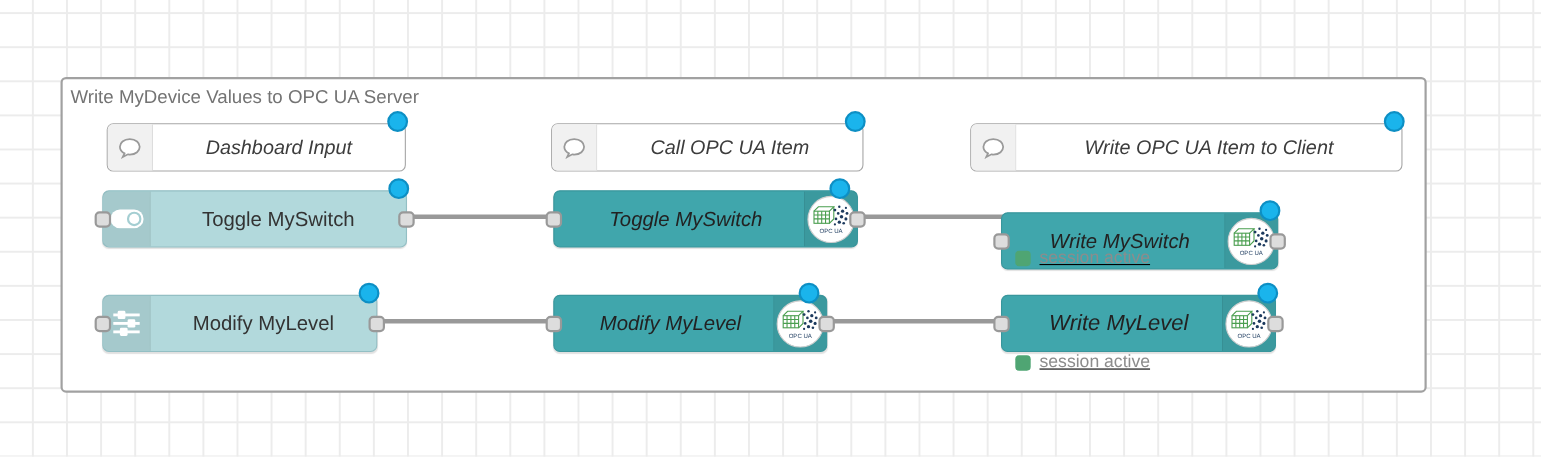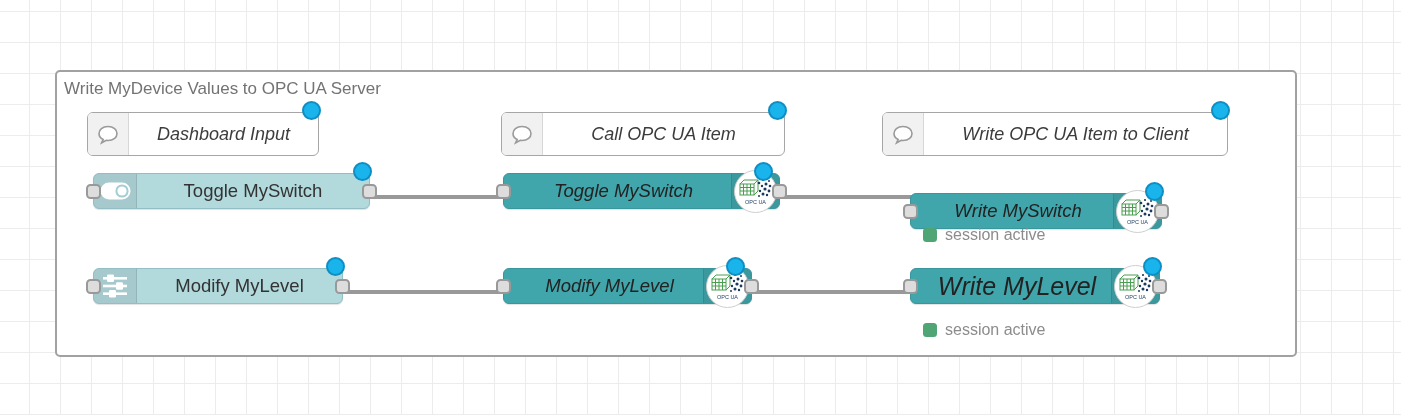--- a/index.html
+++ b/index.html
@@ -22,21 +22,21 @@
     box-sizing:border-box;z-index:1;
   }
   .group-title{
     position:absolute;left:7px;top:7px;
     font-size:17px;color:#737373;white-space:nowrap;
   }
   .wire{
     position:absolute;height:4px;background:#999999;z-index:2;border-radius:2px;
   }
   .node{
-    position:absolute;height:36px;border-radius:6px;box-sizing:border-box;
+    position:absolute;height:52px;border-radius:6px;box-sizing:border-box;
     display:flex;align-items:stretch;z-index:3;
     box-shadow:0 1px 1px rgba(0,0,0,0.12);
   }
   .node.comment{
     height:44px;background:#ffffff;border:1.5px solid #a6a6a6;
     box-shadow:none;
   }
   .node.light-teal{
     background:#b2d9dc;border:1.5px solid #93bfc4;
   }
@@ -67,21 +67,21 @@
     top:calc(50% - 7.5px);z-index:4;
   }
   .port.in{left:-8px;}
   .port.out{right:-8px;}
   .changed-dot{
     position:absolute;width:19px;height:19px;border-radius:50%;
     background:#1ab4ec;border:2.5px solid #0d8fc4;box-sizing:border-box;
     top:-12px;right:-3px;z-index:5;
   }
   .status-row{
-    position:absolute;display:flex;align-items:center;z-index:3;
+    position:absolute;display:flex;align-items:center;z-index:3;text-decoration:underline;
   }
   .status-dot{
     width:14px;height:14px;border-radius:3.5px;background:#4fa573;
     margin-right:8px;flex:0 0 14px;
   }
   .status-text{
     font-size:16px;color:#8c8c8c;white-space:nowrap;
   }
   .opcua-badge{
     width:43px;height:43px;border-radius:50%;background:#ffffff;
@@ -97,41 +97,41 @@
 
   <div class="group-box">
     <div class="group-title">Write MyDevice Values to OPC UA Server</div>
   </div>
 
   <div class="wire" style="left:372px;top:195px;width:136px;"></div>
   <div class="wire" style="left:778px;top:195px;width:136px;"></div>
   <div class="wire" style="left:342px;top:290px;width:166px;"></div>
   <div class="wire" style="left:750px;top:290px;width:164px;"></div>
 
-  <div class="node comment" style="left:87px;top:112px;width:232px;">
+  <div class="node comment" style="left:97px;top:112px;width:272px;">
     <div class="icon-strip">
       <svg width="22" height="21" viewBox="0 0 22 21">
         <path d="M11 2.5 C5.4 2.5 2 5.8 2 9.5 C2 12 3.6 14.2 6.2 15.4 L4.6 18.8 L9.3 16.3 C9.9 16.4 10.4 16.5 11 16.5 C16.6 16.5 20 13.2 20 9.5 C20 5.8 16.6 2.5 11 2.5 Z" fill="#ffffff" stroke="#9a9a9a" stroke-width="1.6"></path>
       </svg>
     </div>
     <div class="node-label">Dashboard Input</div>
     <div class="changed-dot"></div>
   </div>
 
   <div class="node comment" style="left:501px;top:112px;width:284px;">
     <div class="icon-strip">
       <svg width="22" height="21" viewBox="0 0 22 21">
         <path d="M11 2.5 C5.4 2.5 2 5.8 2 9.5 C2 12 3.6 14.2 6.2 15.4 L4.6 18.8 L9.3 16.3 C9.9 16.4 10.4 16.5 11 16.5 C16.6 16.5 20 13.2 20 9.5 C20 5.8 16.6 2.5 11 2.5 Z" fill="#ffffff" stroke="#9a9a9a" stroke-width="1.6"></path>
       </svg>
     </div>
     <div class="node-label">Call OPC UA Item</div>
     <div class="changed-dot"></div>
   </div>
 
-  <div class="node comment" style="left:882px;top:112px;width:346px;">
+  <div class="node comment" style="left:882px;top:112px;width:393px;">
     <div class="icon-strip">
       <svg width="22" height="21" viewBox="0 0 22 21">
         <path d="M11 2.5 C5.4 2.5 2 5.8 2 9.5 C2 12 3.6 14.2 6.2 15.4 L4.6 18.8 L9.3 16.3 C9.9 16.4 10.4 16.5 11 16.5 C16.6 16.5 20 13.2 20 9.5 C20 5.8 16.6 2.5 11 2.5 Z" fill="#ffffff" stroke="#9a9a9a" stroke-width="1.6"></path>
       </svg>
     </div>
     <div class="node-label">Write OPC UA Item to Client</div>
     <div class="changed-dot"></div>
   </div>
 
   <div class="node light-teal" style="left:93px;top:173px;width:277px;">
@@ -265,21 +265,21 @@
     <div class="port in"></div>
     <div class="port out"></div>
     <div class="changed-dot"></div>
   </div>
   <div class="status-row" style="left:923px;top:226px;">
     <div class="status-dot"></div>
     <div class="status-text">session active</div>
   </div>
 
   <div class="node teal" style="left:910px;top:268px;width:250px;">
-    <div class="node-label" style="font-size:25px;padding-left:12px;">Write MyLevel</div>
+    <div class="node-label" style="font-size:20px;padding-left:12px;">Write MyLevel</div>
     <div class="badge-strip">
       <div class="opcua-badge">
         <svg width="41" height="41" viewBox="0 0 41 41">
           <g stroke="#4a9e4f" stroke-width="1" fill="none">
             <rect x="5" y="13" width="14" height="11"></rect>
             <path d="M5 16.5 H19 M5 20 H19 M8.5 13 V24 M12 13 V24 M15.5 13 V24"></path>
             <path d="M5 13 L9 9 L23 9 L19 13"></path>
             <path d="M23 9 L23 20 L19 24"></path>
           </g>
           <g fill="#1c3a5e">

